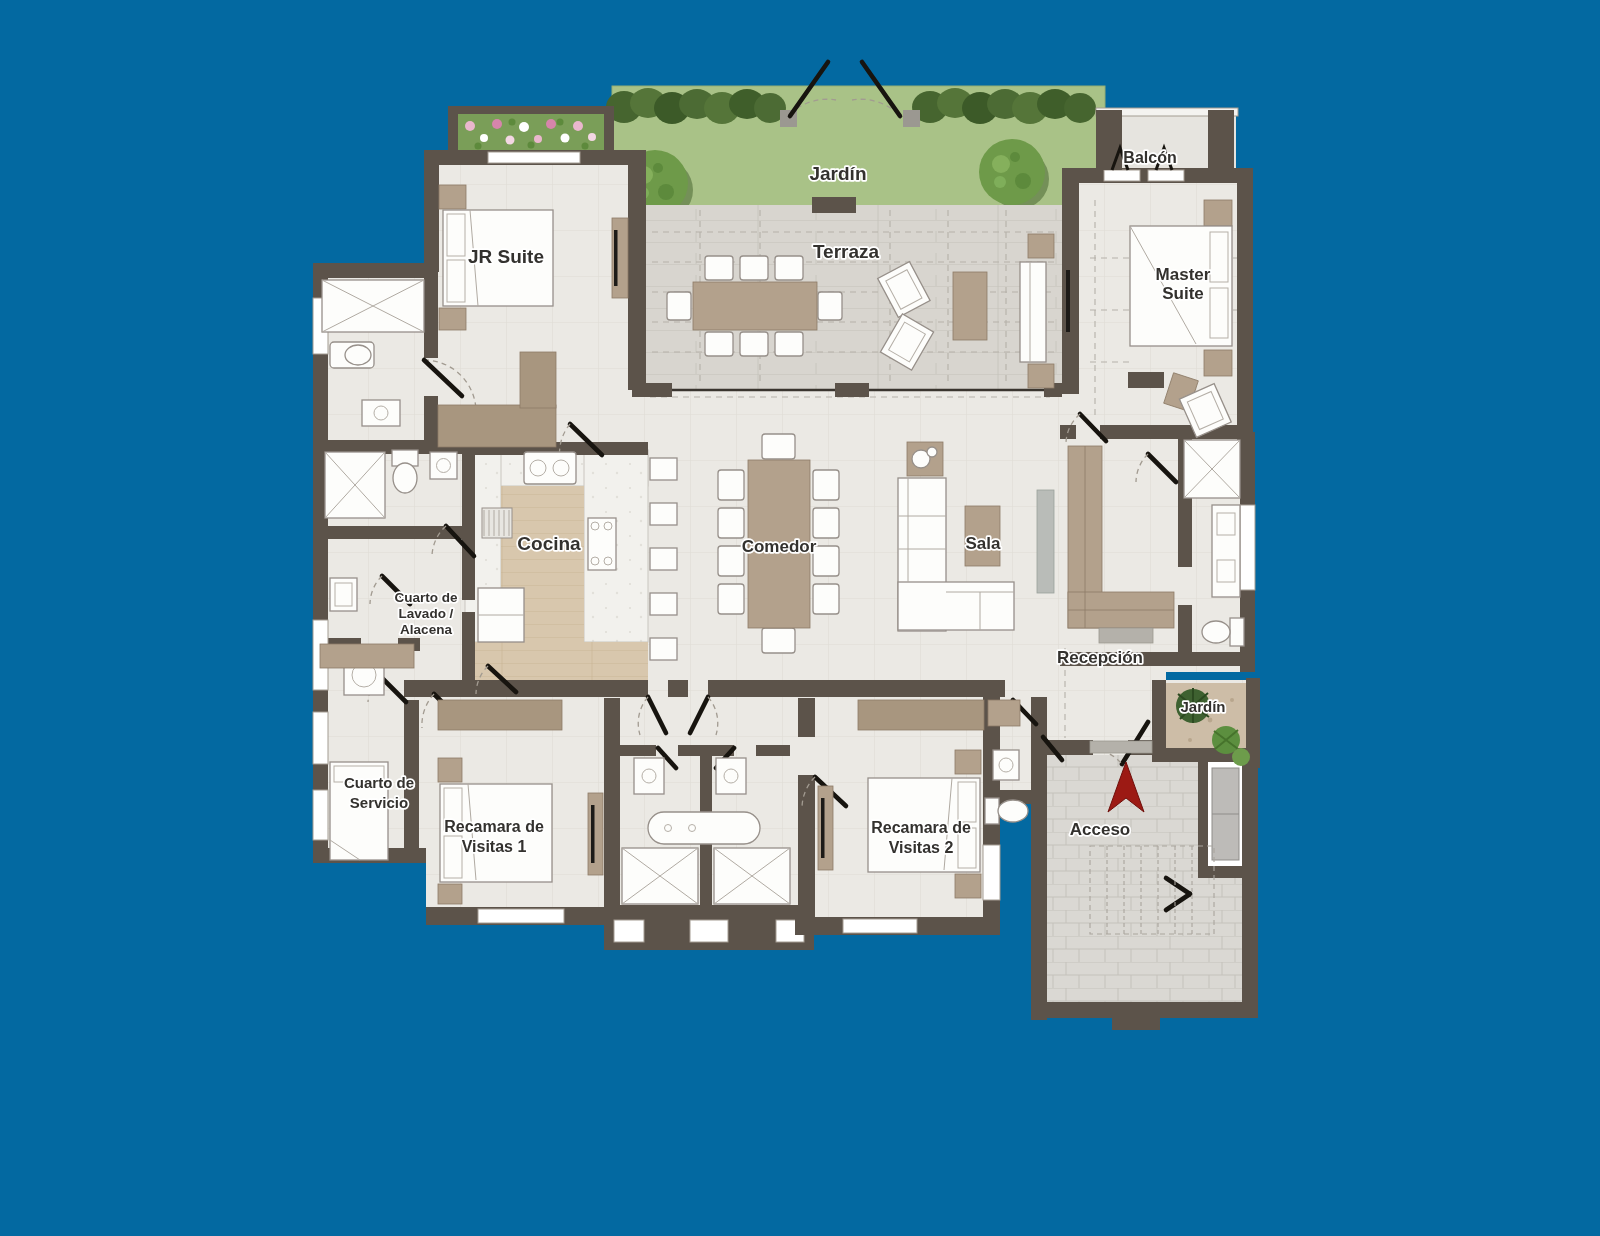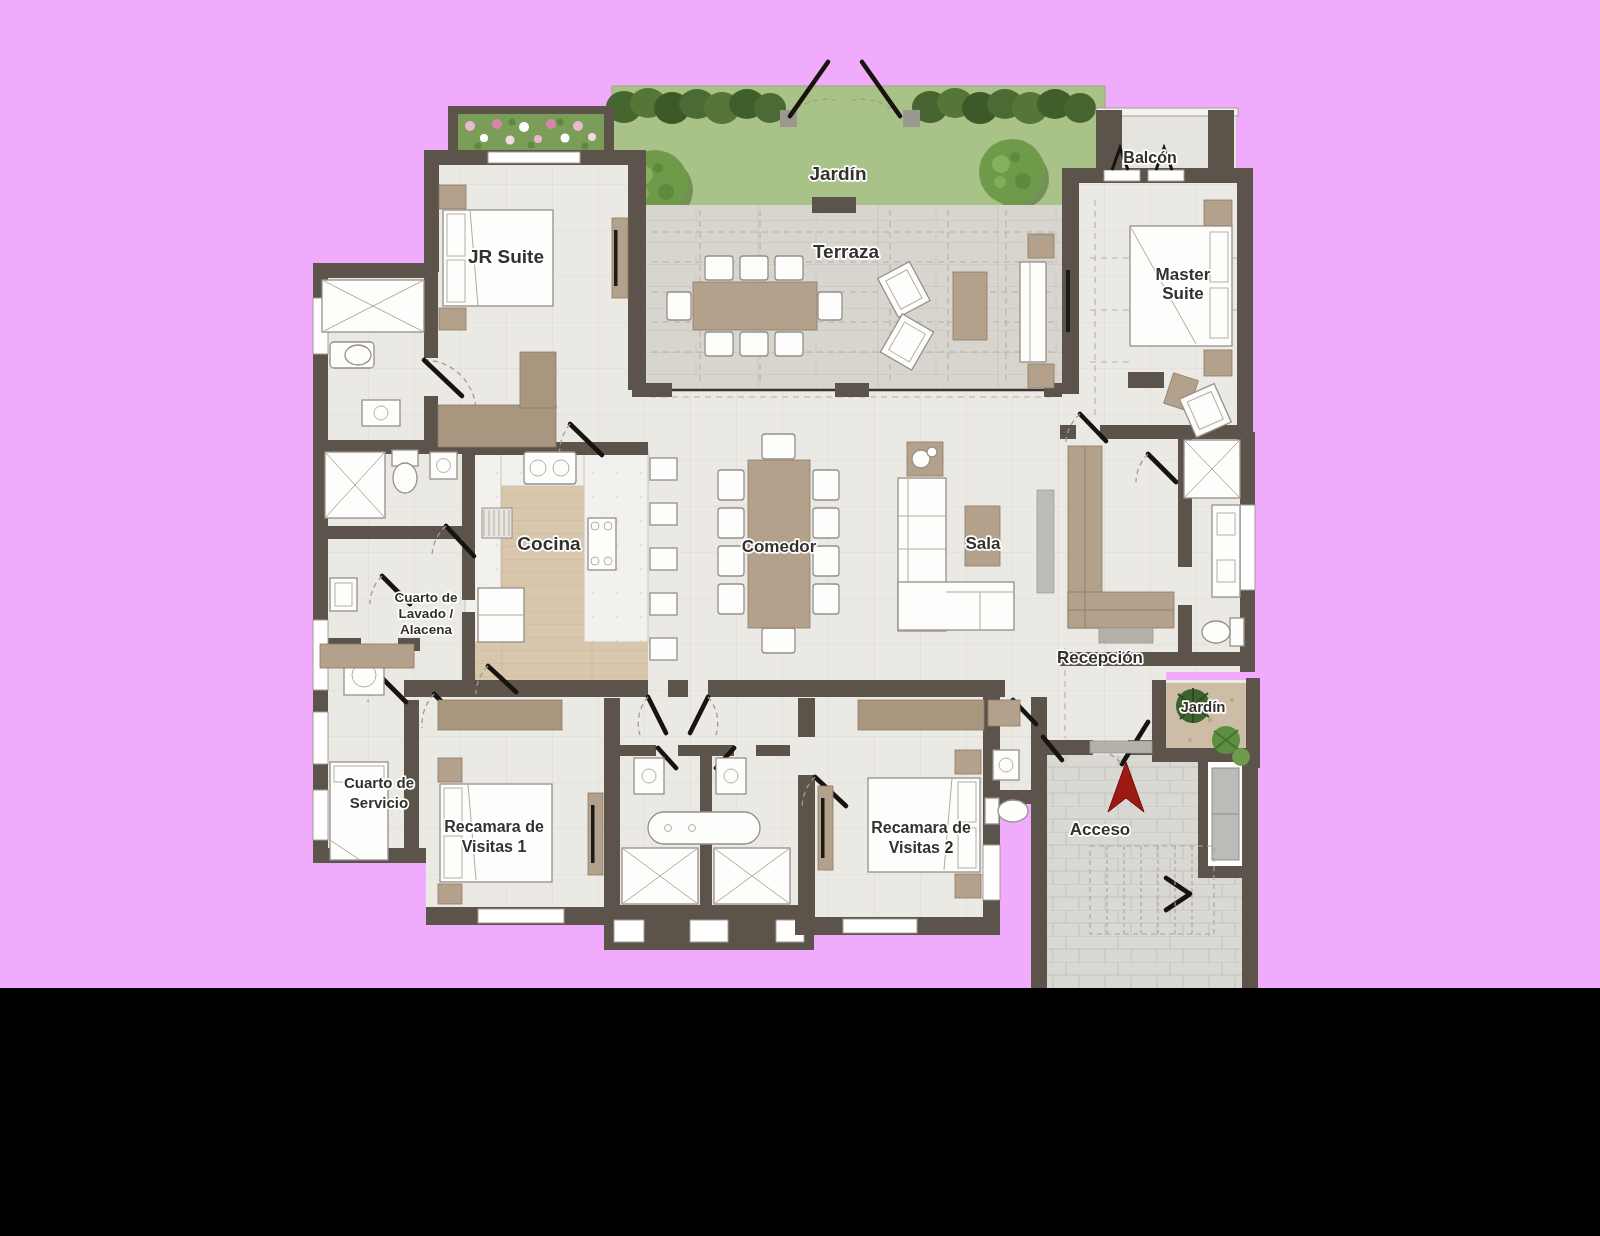--- a/index.html
+++ b/index.html
@@ -1,16 +1,16 @@
 <!DOCTYPE html>
 <html><head>
 <meta charset="utf-8">
 <style>
   html,body{margin:0;padding:0;background:#000;}
-  .stage{position:relative;width:1600px;height:988px;background:#f0abfc;overflow:hidden;}
+  .stage{position:relative;width:1600px;height:1236px;background:#0369a1;overflow:hidden;}
   svg{position:absolute;left:0;top:0;}
   .w{fill:#5c534a;}
   .win{fill:#ffffff;stroke:#a39c92;stroke-width:1;}
   .wf{fill:#fdfdfb;stroke:#97908a;stroke-width:1.3;}
   .wfl{fill:none;stroke:#b5afa7;stroke-width:1;}
   .wd{fill:#b3a18c;stroke:#8d7b67;stroke-width:0.8;}
   .wd2{fill:#a8967f;stroke:#8d7b67;stroke-width:0.8;}
   .stone{fill:#b9bcb8;stroke:#9aa09b;stroke-width:0.8;}
   .door{stroke:#17140f;stroke-width:4.6;stroke-linecap:round;}
   .arc{fill:none;stroke:#a29b91;stroke-width:1.3;stroke-dasharray:5 4;}

